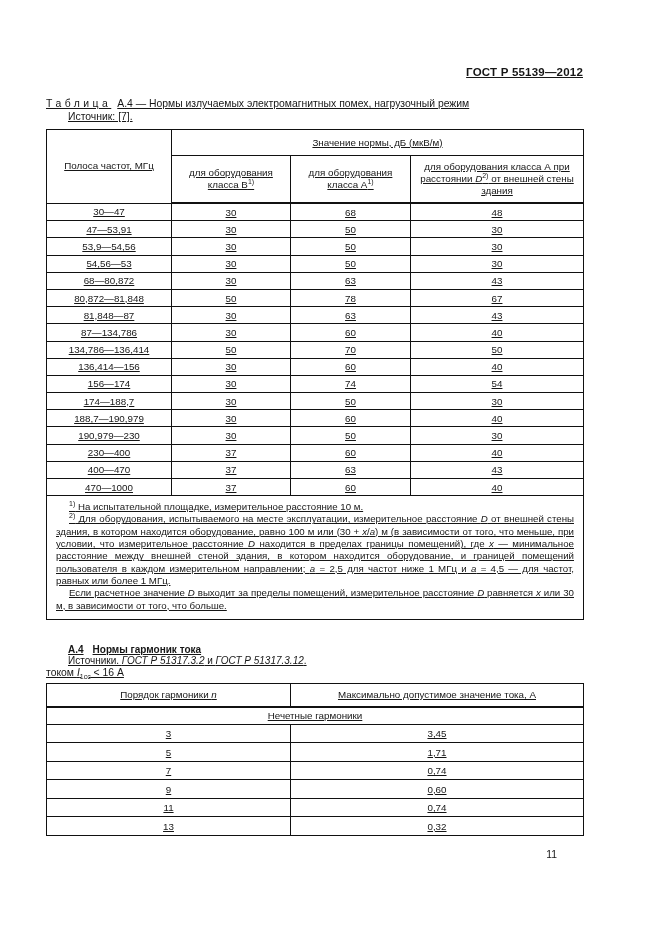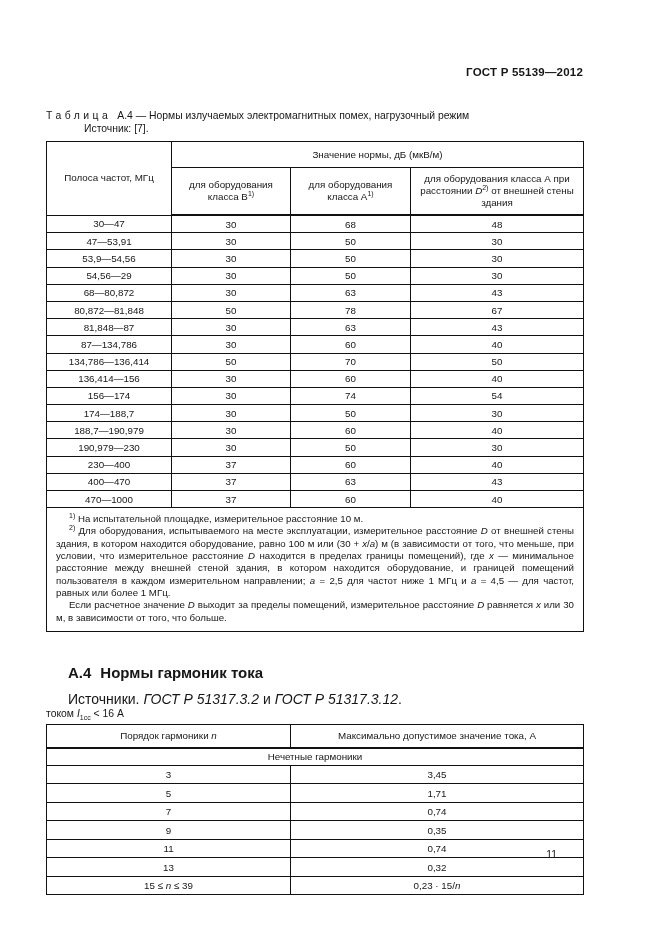--- a/index.html
+++ b/index.html
@@ -5,33 +5,33 @@
   html,body { margin:0; padding:0; background:#ffffff; }
   .page {
     position: relative;
     width: 661px; height: 936px;
     margin: 0 auto;
     background: #ffffff;
     color: #161616;
     font-family: "Liberation Sans", sans-serif;
     overflow: hidden;
   }
-  .content { padding: 66px 78px 0 46px; }
+  .content { padding: 66px 78px 0 46px; text-decoration: underline; }
 
   .doc-header {
     text-align: right;
     font-weight: bold;
     font-size: 11.5px;
     letter-spacing: 0.2px;
   }
 
-  .tbl-caption { margin-top: 32px; font-size: 10.4px; white-space: nowrap; }
+  .tbl-caption { margin-top: 20px; font-size: 10.4px; white-space: nowrap; }
   .cap-word { letter-spacing: 3.5px; }
   .cap-sep { display: inline-block; width: 6px; }
-  .indent-line { margin-left: 38px; margin-top: 2px; font-size: 10.4px; }
+  .indent-line { margin-left: 22px; margin-top: 2px; font-size: 10.4px; }
 
   table.grid {
     margin-top: 7px;
     border-collapse: collapse;
     width: 537px;
     table-layout: fixed;
     font-size: 9.8px;
   }
   table.grid td {
     border: 1px solid #111;
@@ -50,23 +50,23 @@
     text-align: left !important;
     padding: 5px 9px 7px 9px !important;
     font-size: 9.7px;
     line-height: 12.3px;
   }
   .fn { text-align: justify; text-indent: 13px; }
 
   sup { font-size: 7px; vertical-align: super; line-height: 0; }
   sub { font-size: 7px; vertical-align: sub; line-height: 0; }
 
-  .sec-heading { margin: 32px 0 0 22px; font-weight: bold; font-size: 15px; }
+  .sec-heading { margin: 24px 0 0 22px; font-weight: bold; font-size: 10px; }
   .sec-heading .h-num { margin-right: 9px; }
-  .sec-sources { margin: 10px 0 0 22px; font-size: 14px; }
+  .sec-sources { margin: 0 0 0 22px; font-size: 10px; }
 
   .cap2 { margin-top: 14px; }
   .cap-line2 { margin-top: 1px; font-size: 10.4px; }
 
   table.grid2 { margin-top: 5px; }
   tr.a5-head td { height: 20px; border-bottom: 2.5px solid #111; }
   tr.a5-group td { height: 14px; }
   #a5-body td { height: 15.5px; }
 
   .page-num {
@@ -121,21 +121,21 @@
             <td>50</td>
             <td>30</td>
           </tr>
           <tr>
             <td>53,9—54,56</td>
             <td>30</td>
             <td>50</td>
             <td>30</td>
           </tr>
           <tr>
-            <td>54,56—29</td>
+            <td>54,56—53</td>
             <td>30</td>
             <td>50</td>
             <td>30</td>
           </tr>
           <tr>
             <td>68—80,872</td>
             <td>30</td>
             <td>63</td>
             <td>43</td>
           </tr>
@@ -252,33 +252,29 @@
           <tr>
             <td>5</td>
             <td>1,71</td>
           </tr>
           <tr>
             <td>7</td>
             <td>0,74</td>
           </tr>
           <tr>
             <td>9</td>
-            <td>0,35</td>
+            <td>0,60</td>
           </tr>
           <tr>
             <td>11</td>
             <td>0,74</td>
           </tr>
           <tr>
             <td>13</td>
             <td>0,32</td>
           </tr>
-          <tr>
-            <td>15 ≤ <i>n</i> ≤ 39</td>
-            <td>0,23 · 15/<i>n</i></td>
-          </tr>
         </tbody>
     </table>
 
   </div>
 
   <div class="page-num">11</div>
 </div>
 
 </body></html>

